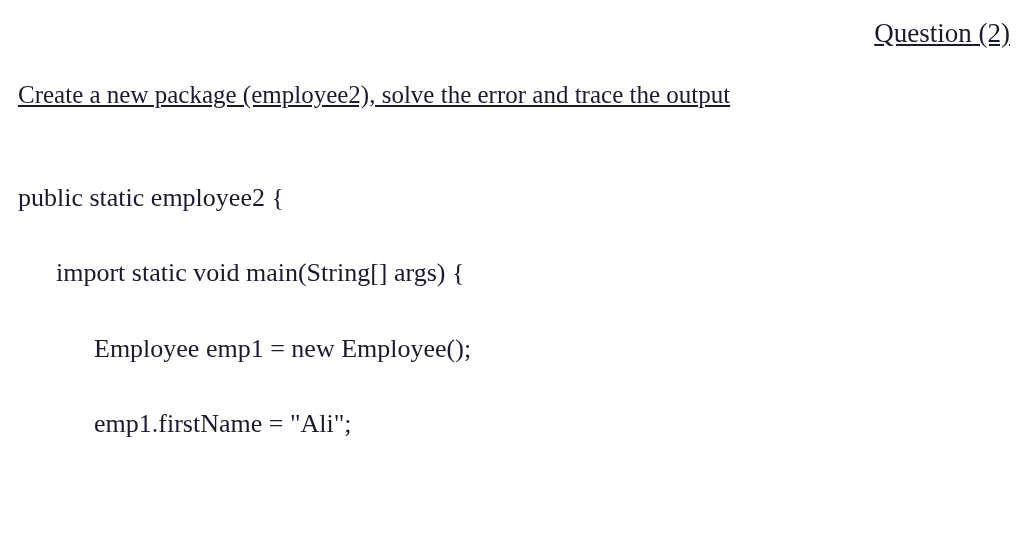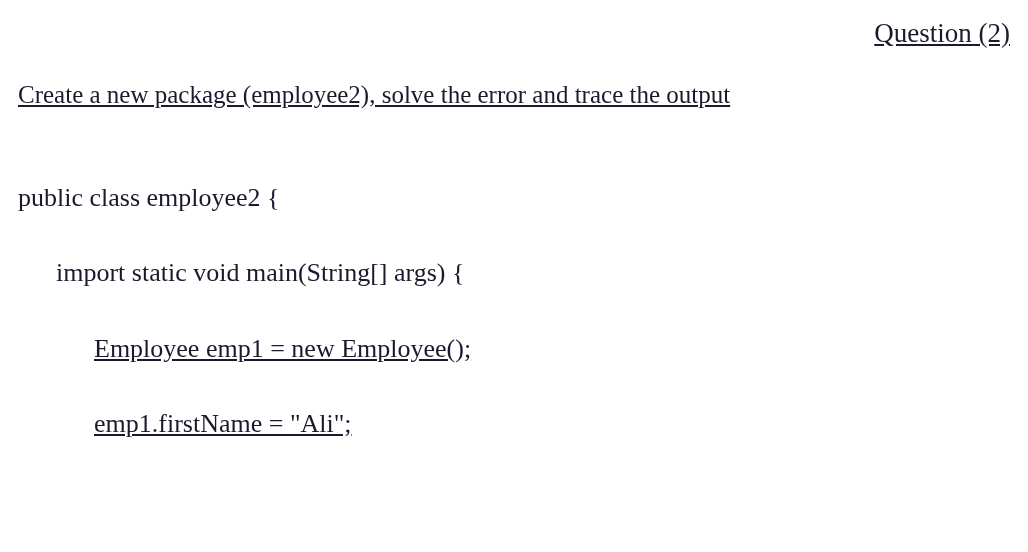--- a/index.html
+++ b/index.html
@@ -28,32 +28,31 @@
       font-family: 'Times New Roman', Times, serif;
       font-size: 26px;
       white-space: pre;
       color: #1a1a2e;
     }
     .indent-1 {
       padding-left: 38px;
     }
     .indent-2 {
       padding-left: 76px;
-      text-decoration: underline;
     }
   </style>
 </head>
 <body>
 
 <div class="heading">Question (2)</div>
 
 <div class="subheading">Create a new package (employee2), solve the error and trace the output</div>
 
 <div class="code-block">
-<div>public class employee2 {</div>
+<div>public static employee2 {</div>
 <div class="indent-1">import static void main(String[] args) {</div>
 <div class="indent-2">Employee emp1 = new Employee();</div>
 <div class="indent-2">emp1.firstName = "Ali";</div>
 
 
 
 
 
 
 </div>

